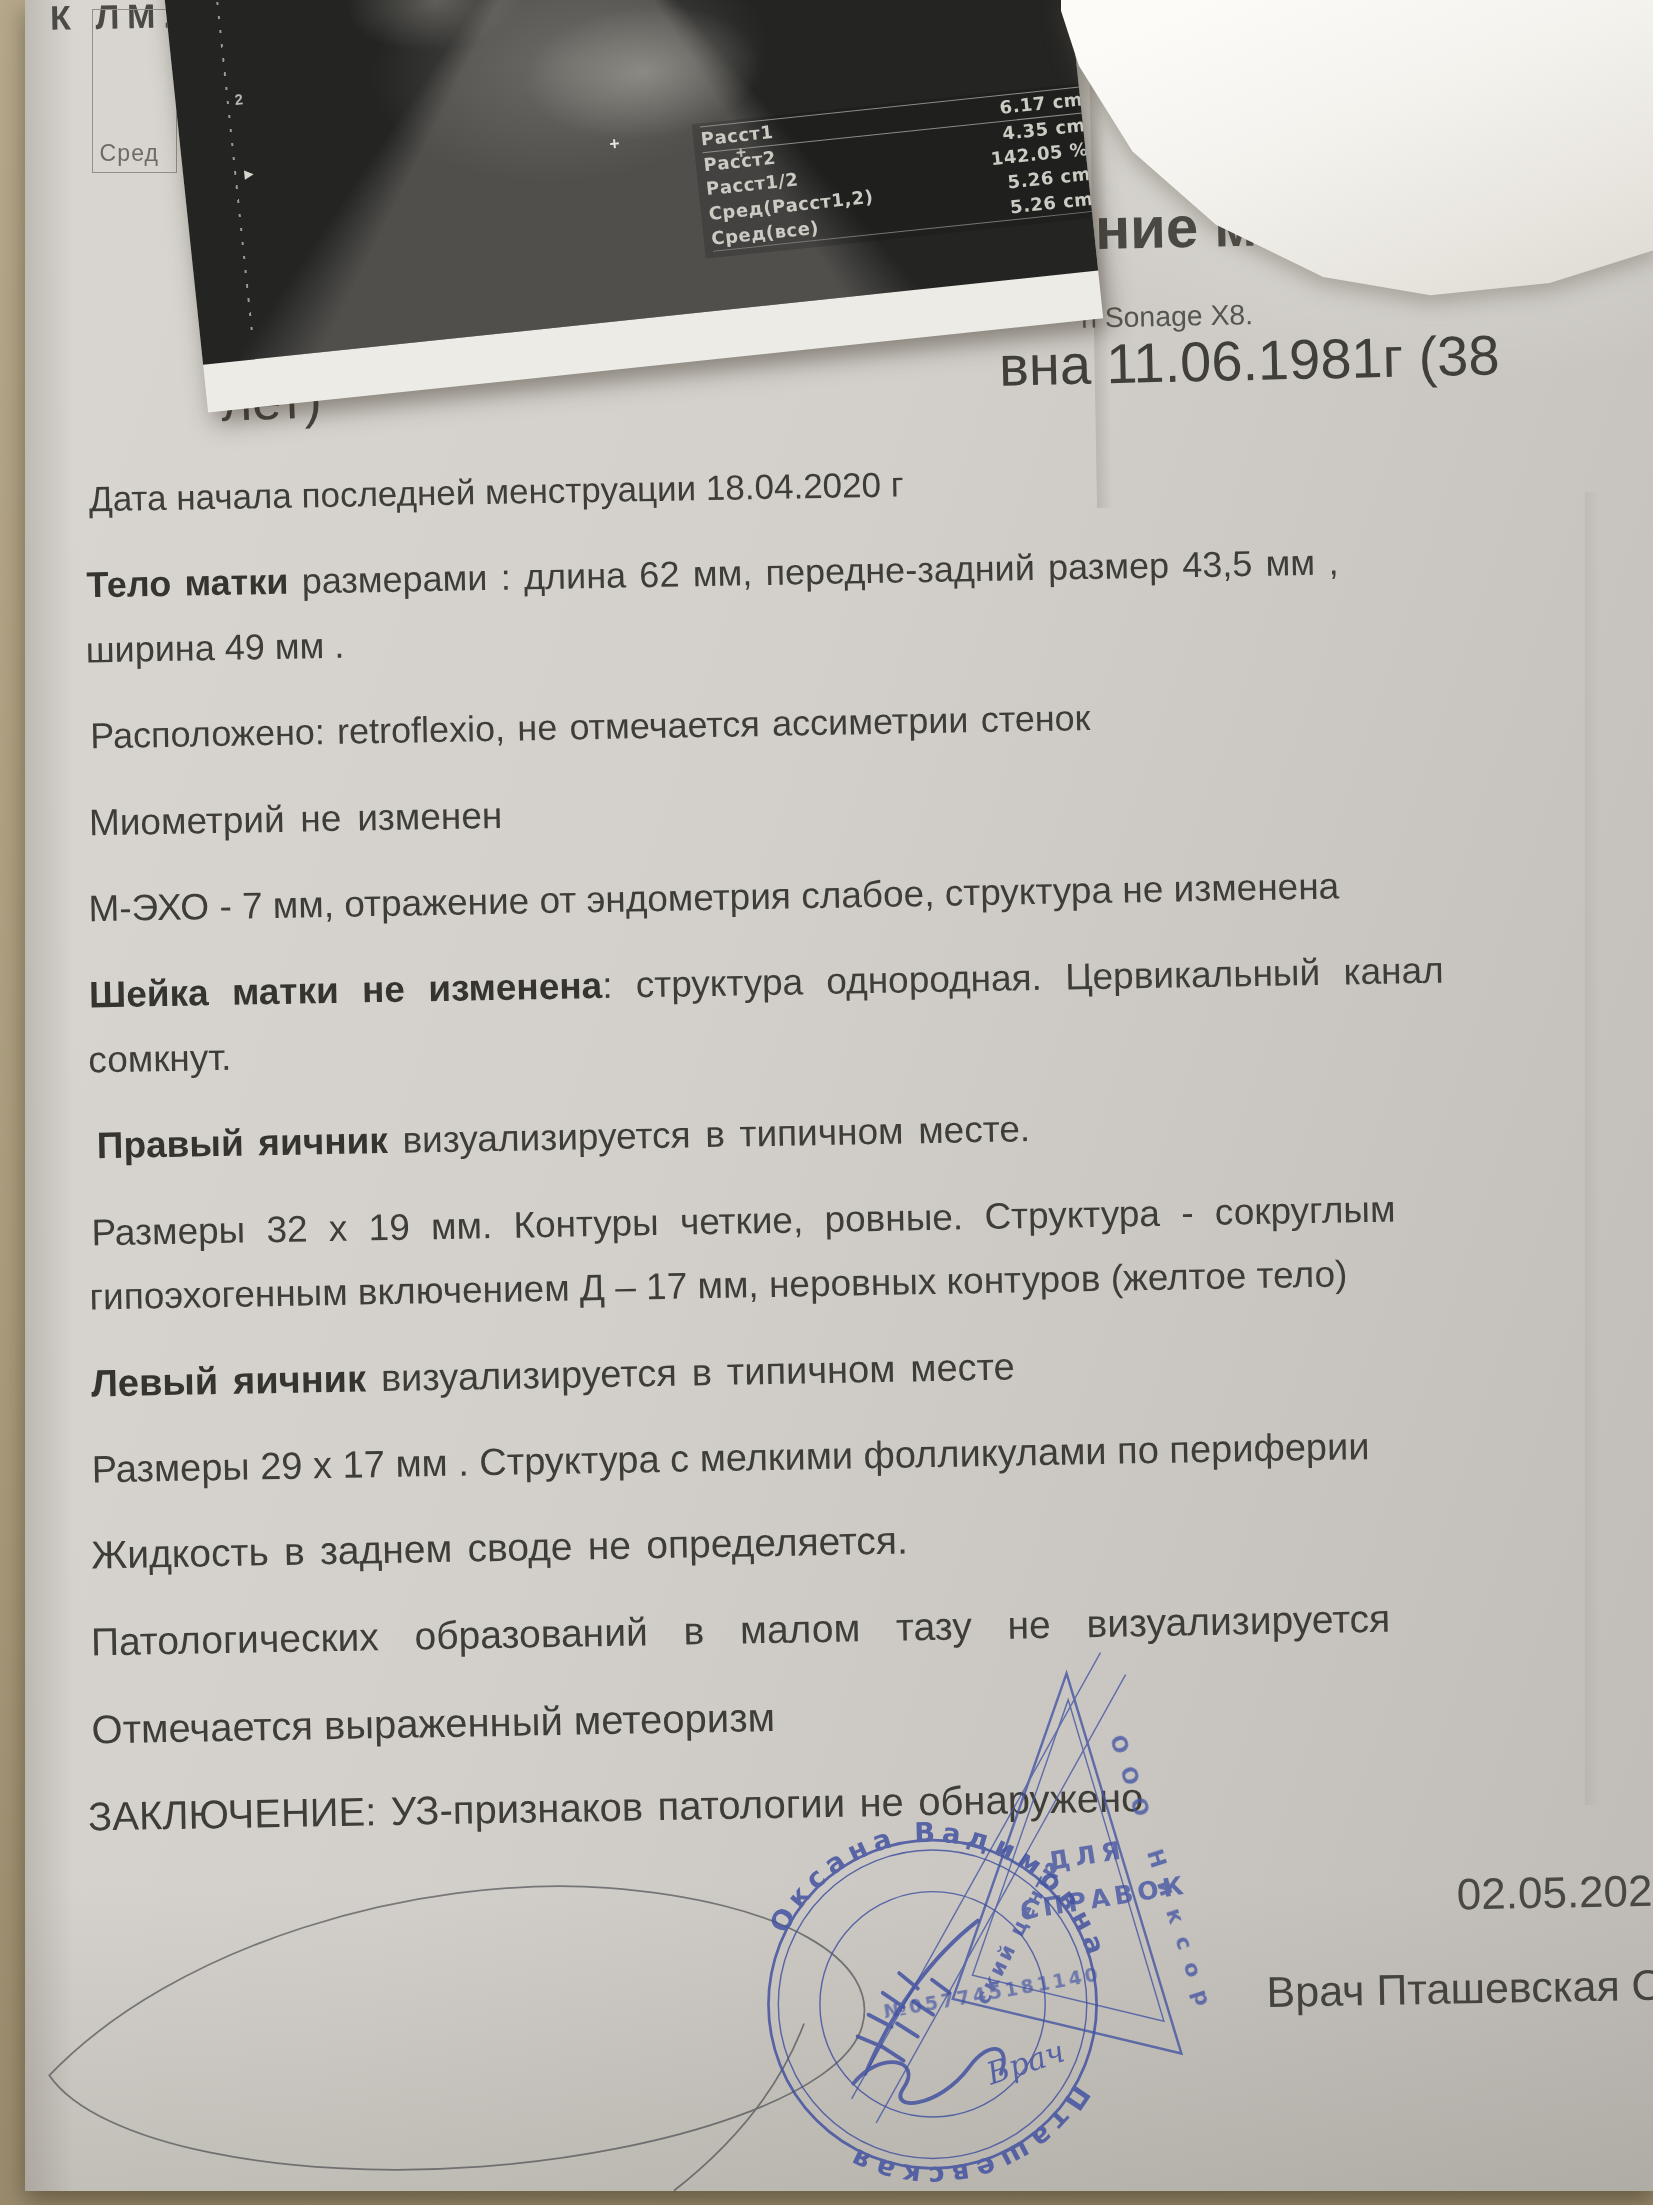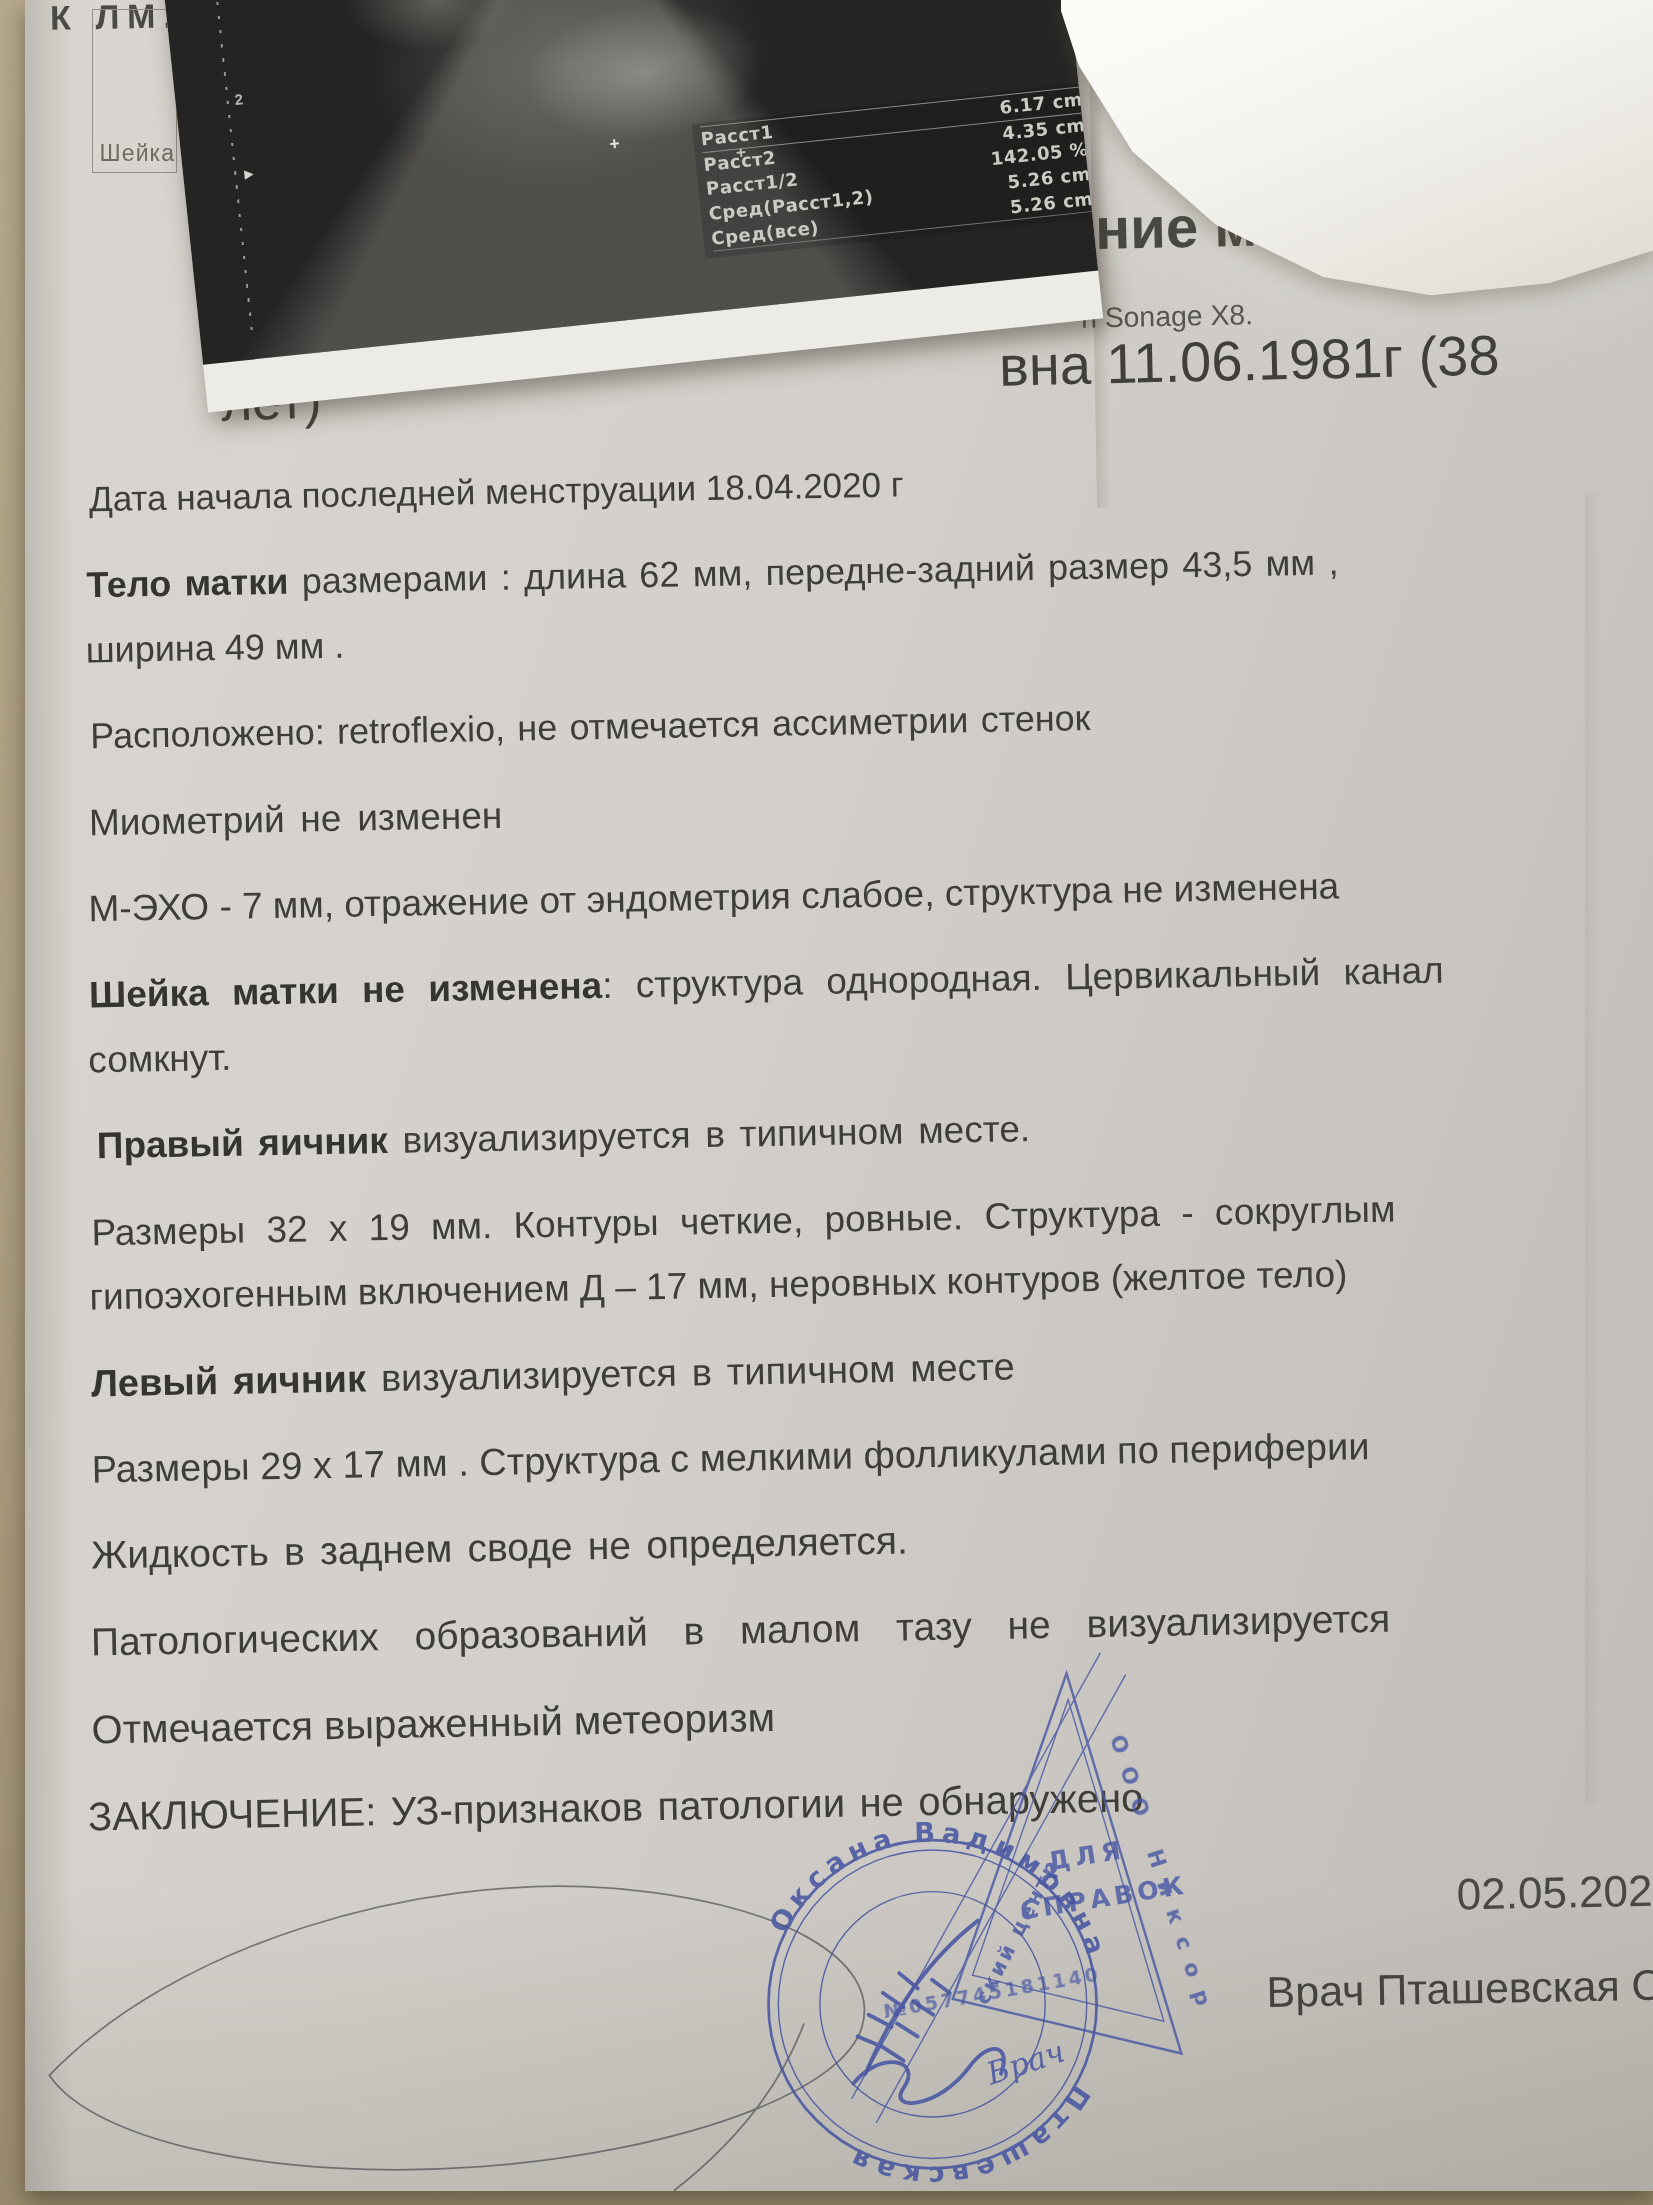--- a/index.html
+++ b/index.html
@@ -94,21 +94,21 @@
 <body>
 
 <div id="scene">
 
   <div class="paper"></div>
   <div class="crease-v crease-a"></div>
   <div class="crease-v crease-b"></div>
 
   <div class="corner-text">К  ЛМ.СИ</div>
   <div class="license-box">
-    <span>Шейка</span>
+    <span>Сред</span>
   </div>
 
   <div class="title-frag">ние малого таза.</div>
   <div class="device-frag">n Sonage X8.</div>
   <div class="patient-frag">вна 11.06.1981г (38</div>
   <div class="patient-frag2">лет)</div>
 
   <div class="us-print">
     <div class="us-image">
       <div class="ruler"></div>

